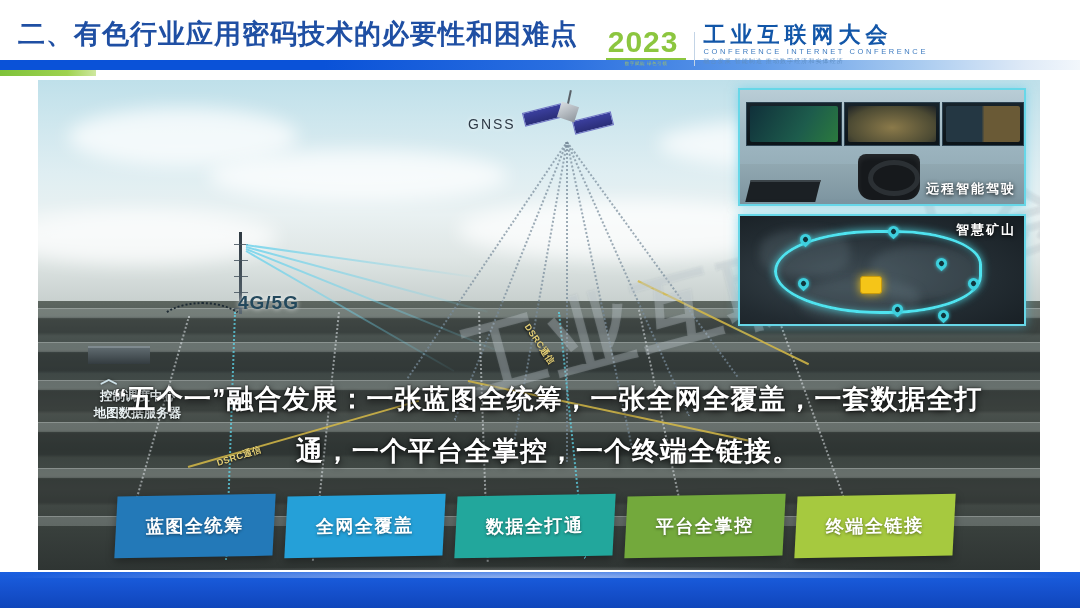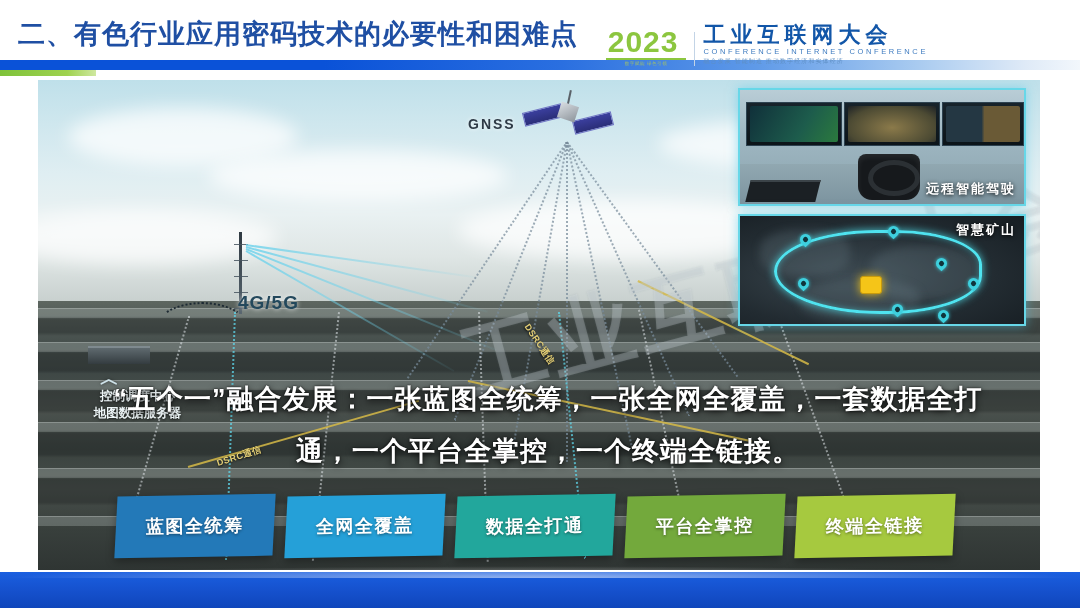--- a/index.html
+++ b/index.html
@@ -120,21 +120,21 @@
     position: absolute; left: 36px; top: 14px; width: 18px; height: 16px;
     background: linear-gradient(135deg, #d8dde2, #8e959c);
     transform: rotate(18deg);
   }
   .sat-antenna {
     position: absolute; left: 45px; top: 0; width: 2px; height: 18px;
     background: #5a6168; transform: rotate(12deg);
   }
   #gnss-label {
     position: absolute; left: 430px; top: 36px;
-    color: #2e3a46; font-size: 14px; font-weight: bold;
+    color: #2e3a46; font-size: 14px; font-weight: normal;
     letter-spacing: 2px;
     text-shadow: 0 0 4px rgba(255,255,255,.85);
   }
   
   .beam {
     position: absolute; transform-origin: top center;
     border-left: 2px dotted rgba(120,140,155,.72);
   }
   
   #tower {

